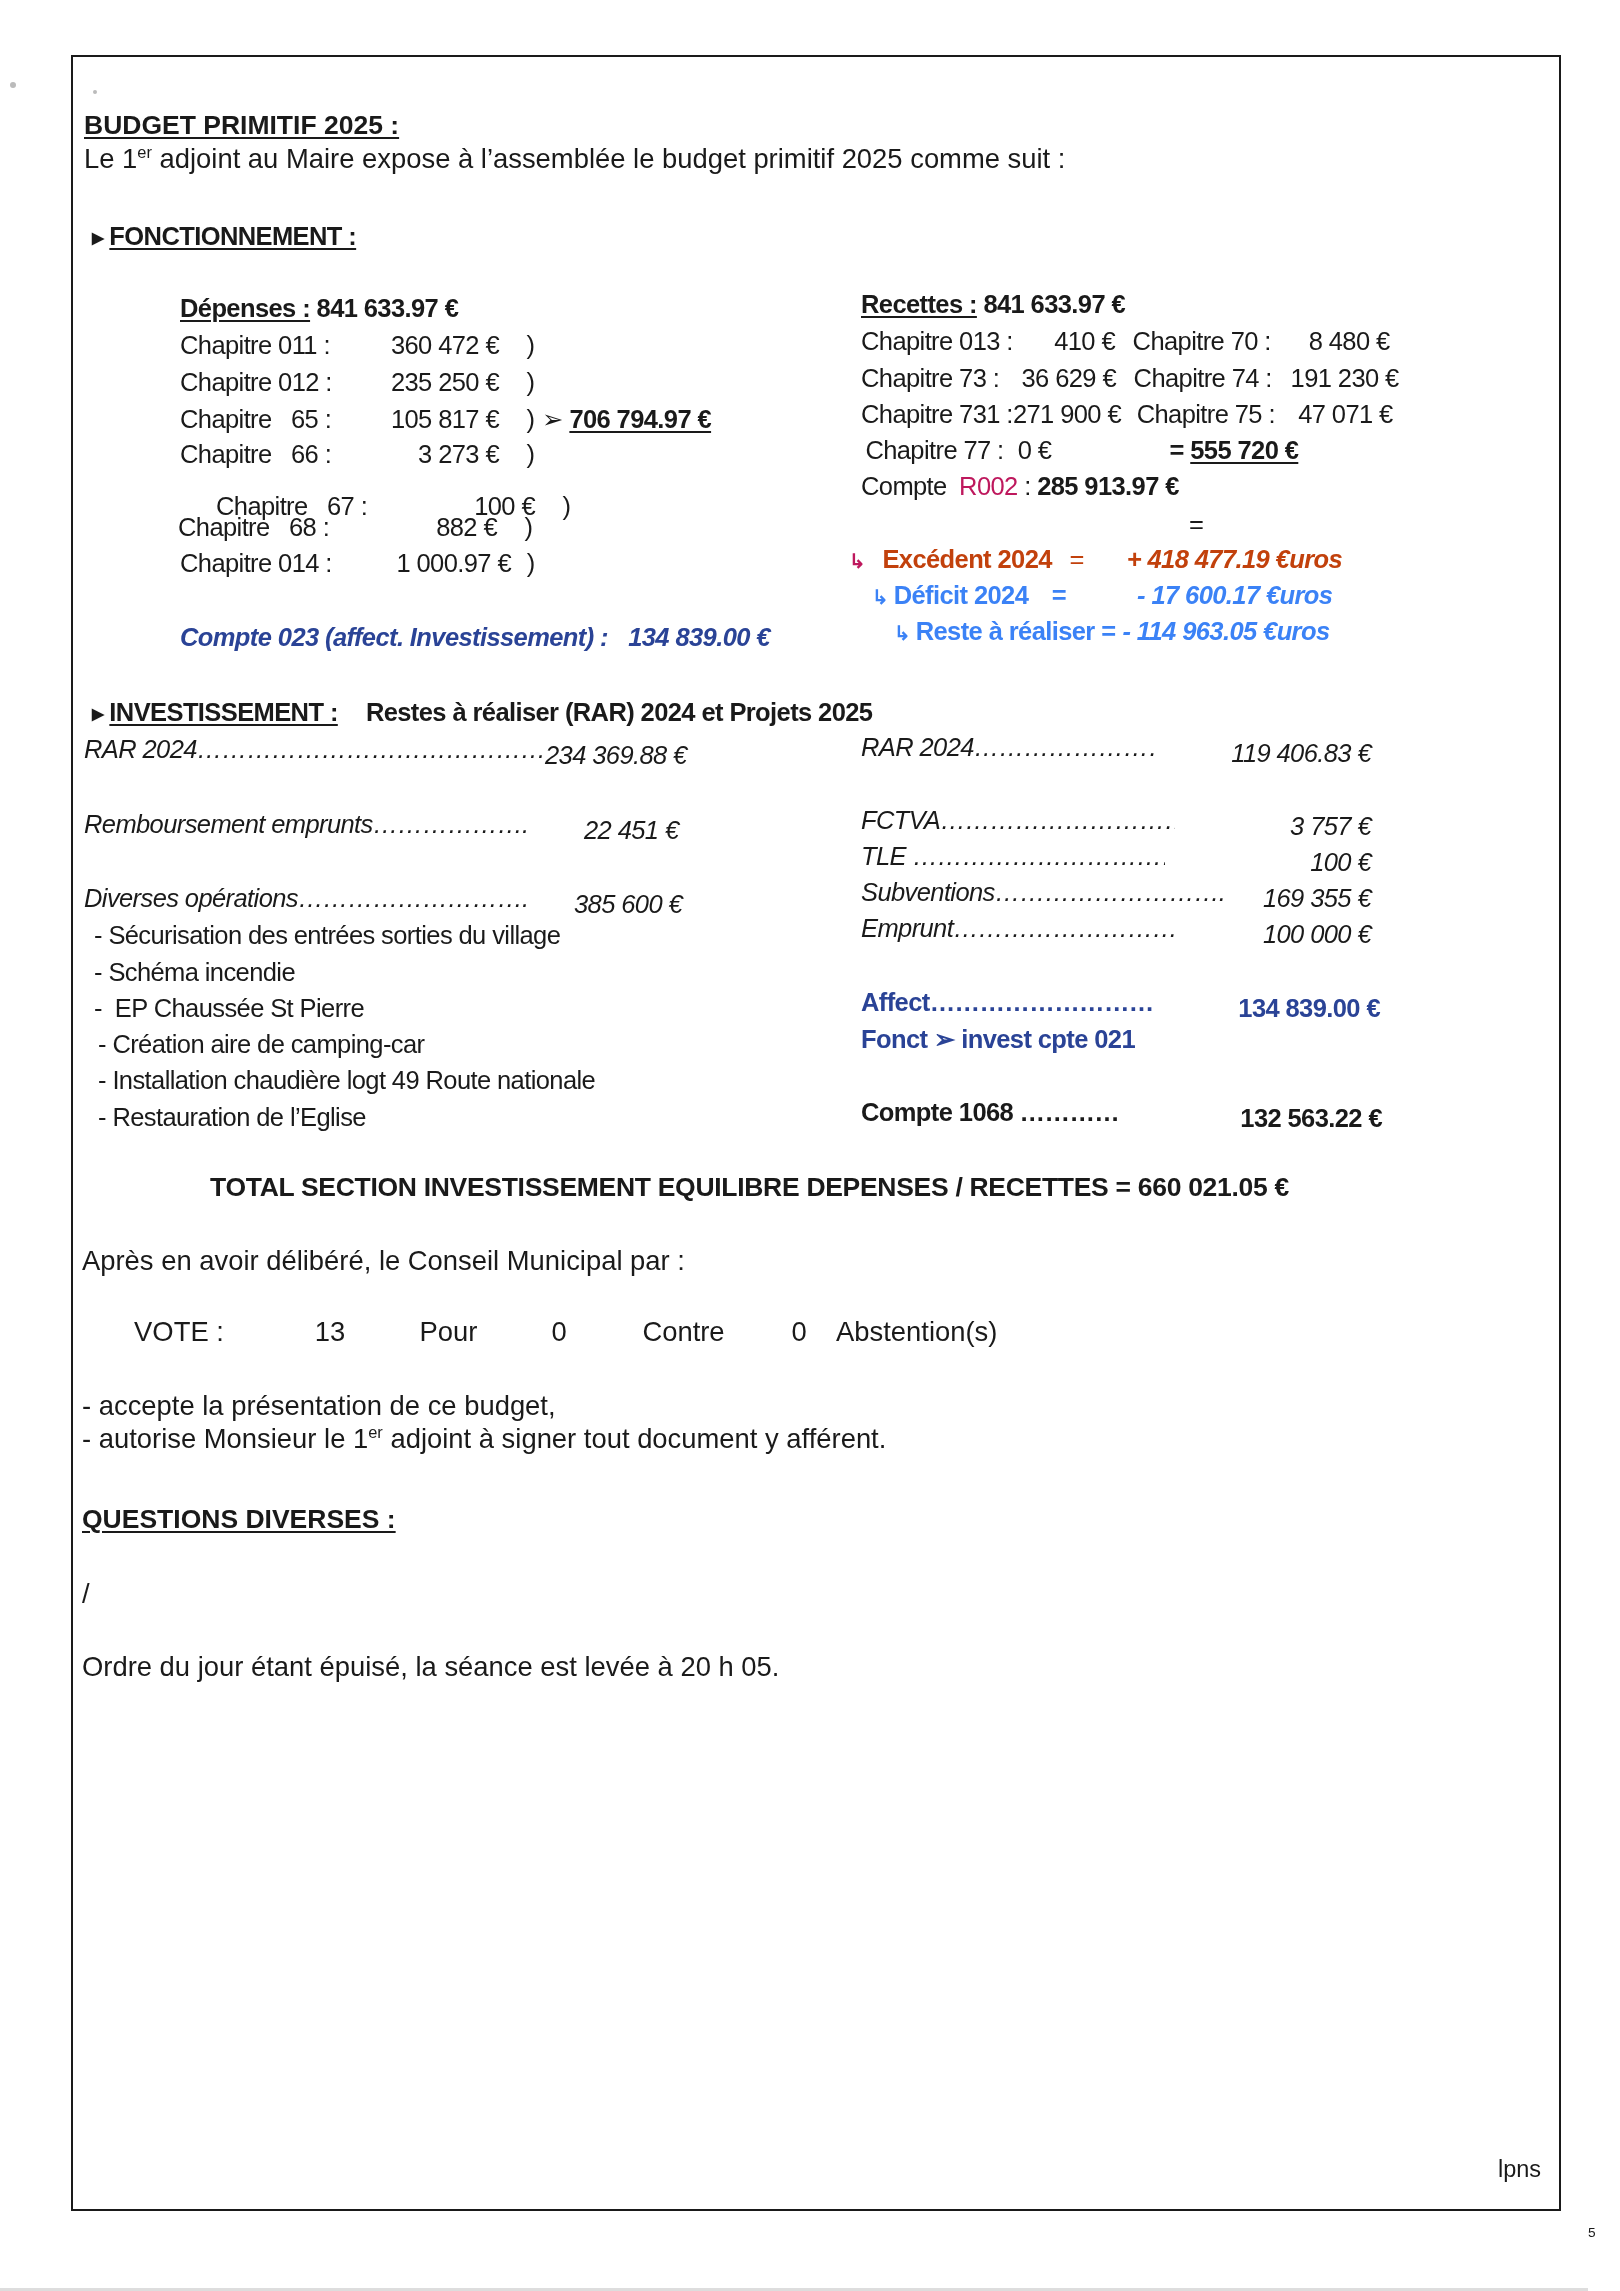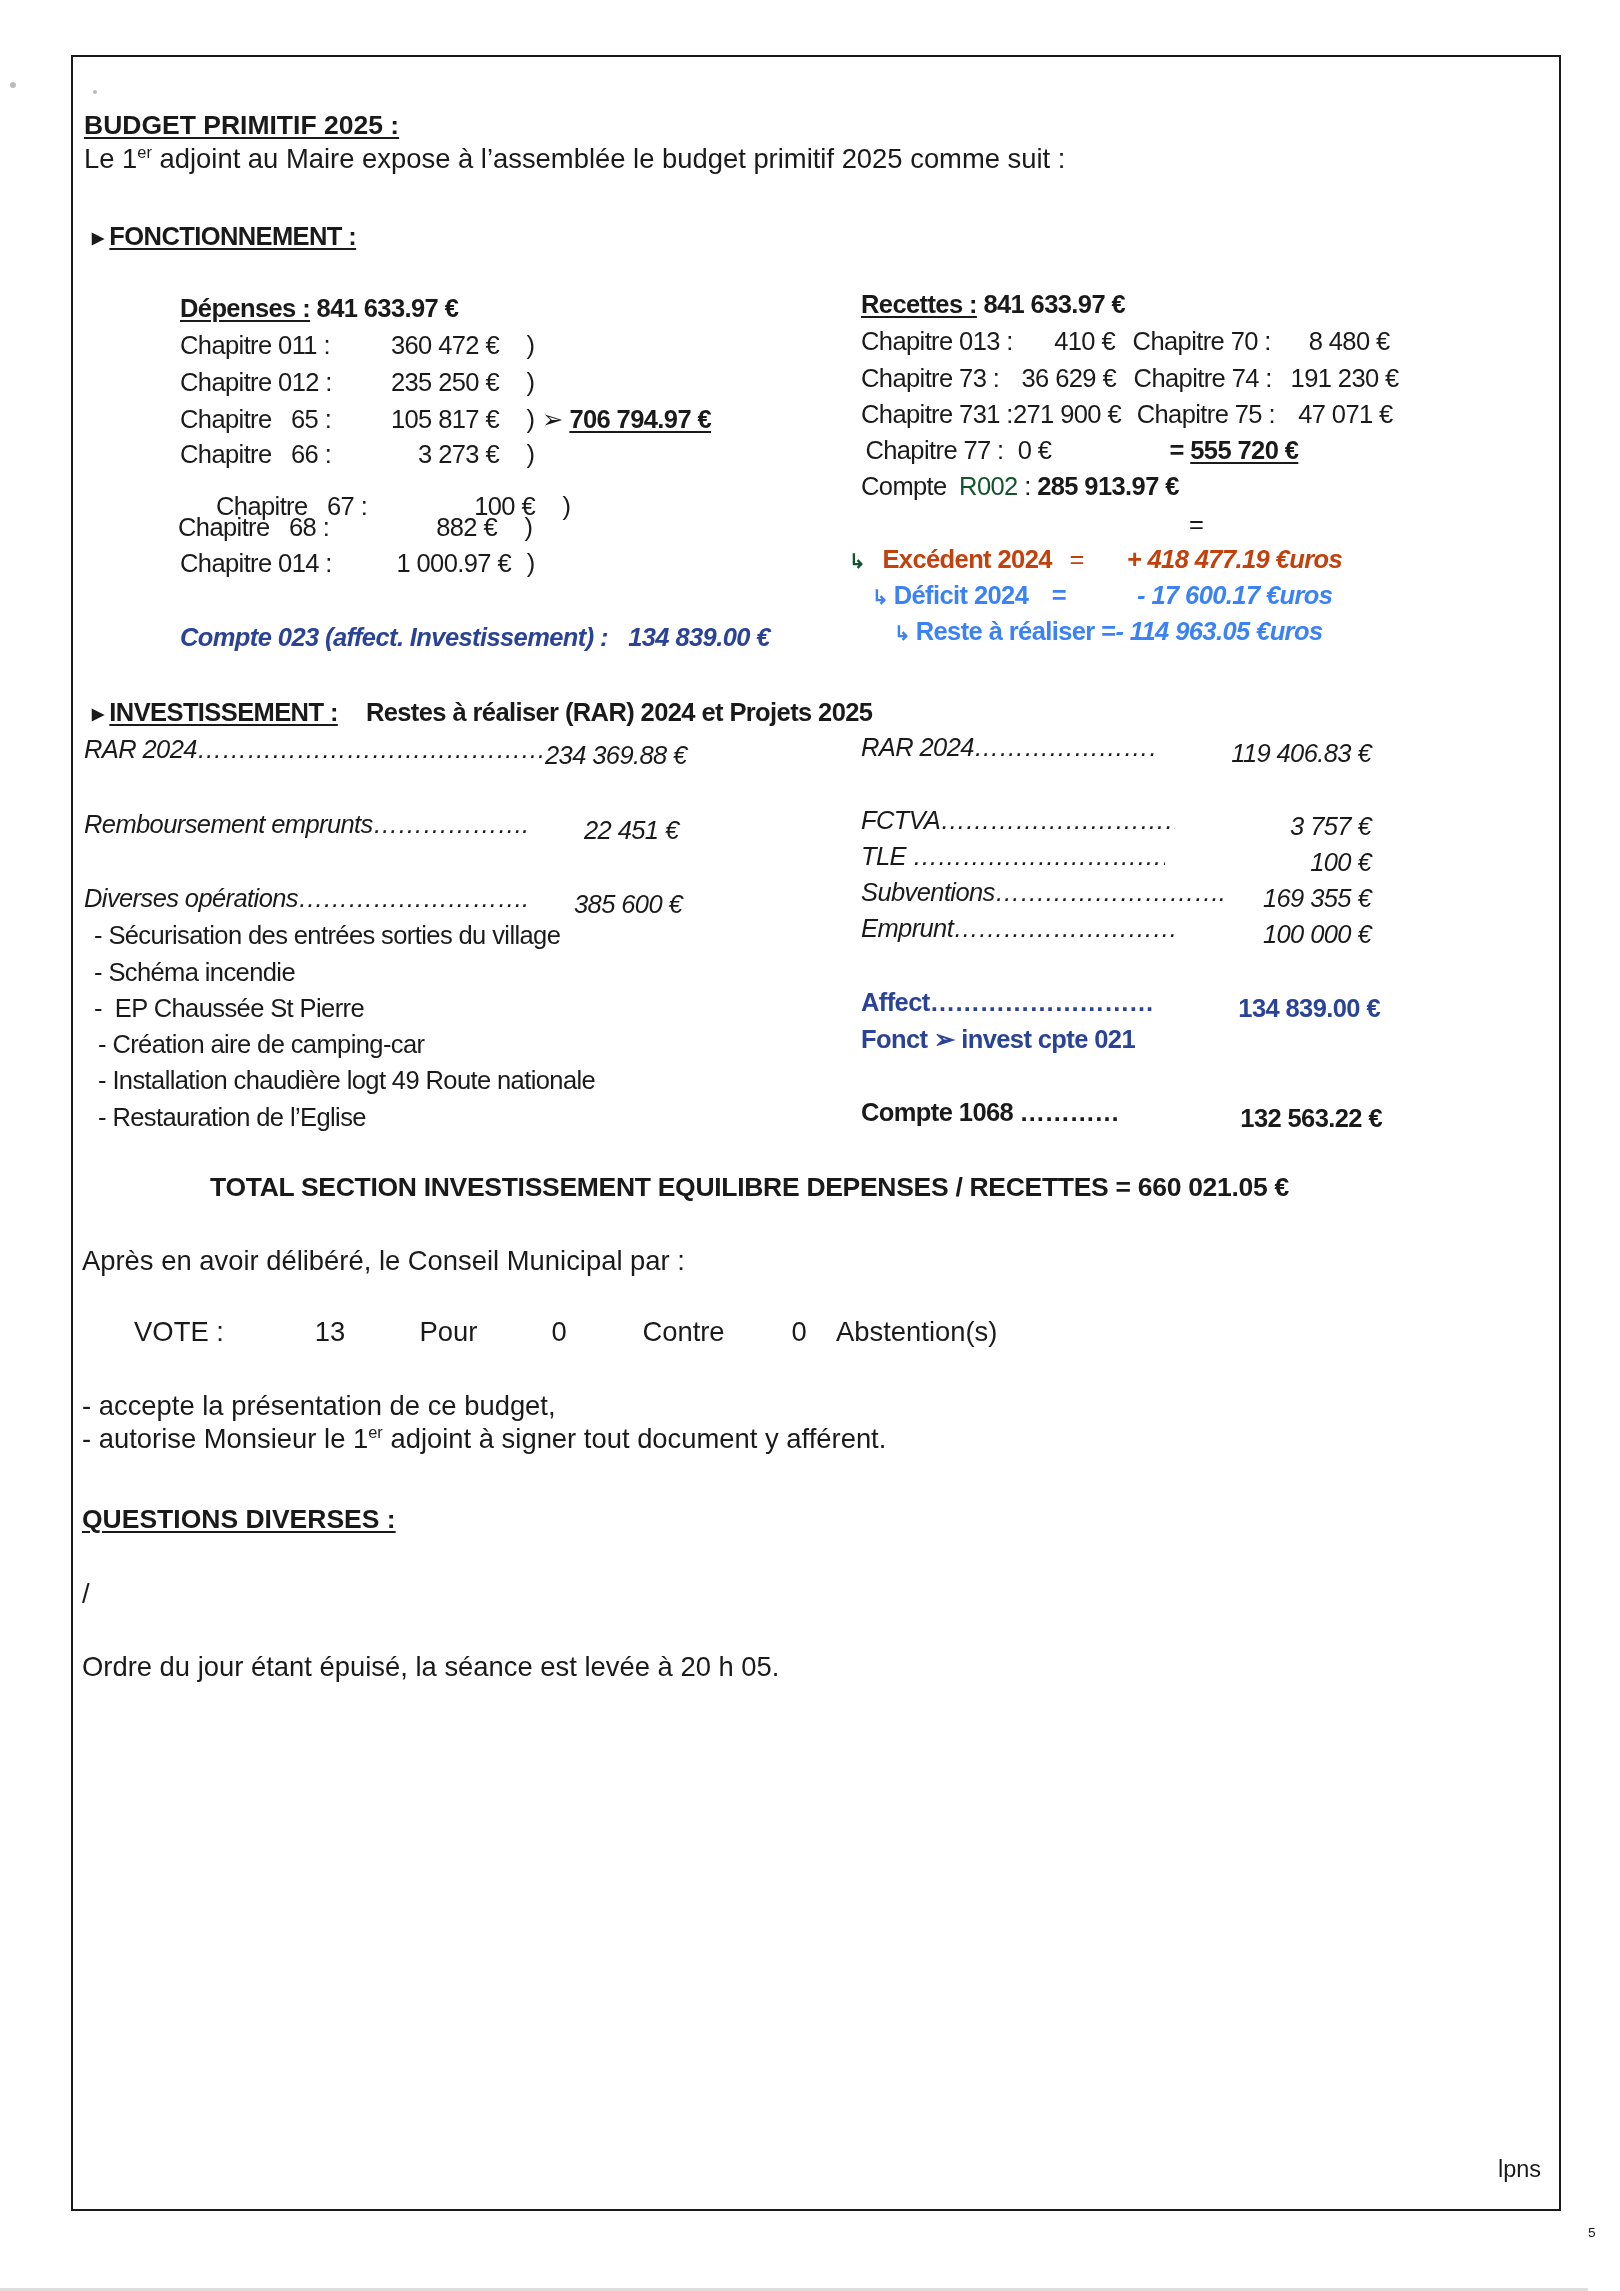--- a/index.html
+++ b/index.html
@@ -8,21 +8,21 @@
   .abs { position:absolute; white-space:nowrap; }
   .arial { font-family:"Liberation Sans", sans-serif;text-align:center; }
   .cal { font-family:"Liberation Sans", sans-serif; }
   .cond { letter-spacing:-0.6px; }
   .u { text-decoration:underline; text-underline-offset:2.9px; }
   .b { font-weight:bold; }
   .i { font-style:italic; }
   .blue { color:#2a4396; }
   .green { color:#c2410c; }
   .red { color:#3b82f6; }
-  .gray { color:#14532d; }
+  .gray { color:#be185d; }
   sup { font-size:60%; }
   .tri { font-size:15.7px; display:inline-block; transform:translateY(-2px); margin-right:5.9px; }
   .t-title { font-size:26.5px; }
   .t-body { font-size:27.4px; }
   .t-cal { font-size:25.5px; }
   .row { position:absolute; white-space:nowrap; font-size:25.5px; font-family:"Liberation Sans", sans-serif; }
   .lbl { display:inline-block; }
   .num { display:inline-block; text-align:right; }
   .paren { display:inline-block; margin-left:27.4px; }
   .scan-dot { position:absolute; width:5.9px; height:5.9px; background:#bbb; border-radius:50%; }
@@ -70,21 +70,21 @@
 
 <div class="row cond" style="left:861px;top:327px;"><span class="lbl" style="width:174px;">Chapitre 013 :</span><span class="num" style="width:80px;">410 €</span><span class="lbl" style="width:147px;margin-left:17.6px;">Chapitre 70 :</span><span class="num" style="width:110px;">8 480 €</span></div>
 <div class="row cond" style="left:861px;top:364px;"><span class="lbl" style="width:147px;">Chapitre 73 :</span><span class="num" style="width:108px;">36 629 €</span><span class="lbl" style="width:157px;margin-left:17.6px;">Chapitre 74 :</span><span class="num" style="width:100px;">191 230 €</span></div>
 <div class="row cond" style="left:861px;top:400px;"><span class="lbl" style="width:142px;">Chapitre 731 :</span><span class="num" style="width:118px;">271 900 €</span><span class="lbl" style="width:147px;margin-left:15.7px;">Chapitre 75 :</span><span class="num" style="width:109px;">47 071 €</span></div>
 <div class="row cond" style="left:861px;top:436px;text-align:center;"><span class="lbl" style="width:147px;">Chapitre 77 :</span><span style="margin-left:9.8px;">0 €</span><span class="b" style="margin-left:118px;">=</span> <span class="b u">555 720 €</span></div>
 <div class="row cond" style="left:861px;top:472px;"><span>Compte</span> <span class="gray" style="margin-left:5.9px;">R002</span> <span>:</span> <span class="b">285 913.97 €</span></div>
 <div class="row" style="left:1189px;top:510px;">=</div>
 
 <div class="row b cond" style="left:849px;top:545px;"><span class="gray" style="font-size:19.6px;">↳</span><span class="green" style="margin-left:17.6px;">Excédent 2024</span><span class="green" style="margin-left:17.6px;font-weight:normal;">=</span><span class="green i" style="margin-left:43px;">+ 418 477.19 €uros</span></div>
 <div class="row b red cond" style="left:872px;top:581px;"><span style="font-size:19.6px;">↳</span><span style="margin-left:5.9px;">Déficit 2024</span><span style="margin-left:23.5px;">=</span><span class="i" style="margin-left:71px;">- 17 600.17 €uros</span></div>
-<div class="row b red cond" style="left:894px;top:617px;"><span style="font-size:19.6px;">↳</span><span style="margin-left:5.9px;">Reste à réaliser =</span><span class="i" style="margin-left:0;">- 114 963.05 €uros</span></div>
+<div class="row b red cond" style="left:894px;top:617px;"><span style="font-size:19.6px;">↳</span><span style="margin-left:5.9px;">Reste à réaliser =</span><span class="i" style="margin-left:7px;">- 114 963.05 €uros</span></div>
 
 <div class="abs cal b t-cal cond" style="left:92px;top:698px;">
   <span class="tri">▶</span><span class="u">INVESTISSEMENT :</span>
   <span style="margin-left:21.6px;">Restes à réaliser (RAR) 2024 et Projets 2025</span>
 </div>
 
 <div class="row i cond" style="left:84px;top:735px;"><span class="lbl" style="width:461px;overflow:hidden;">RAR 2024……………………………………………</span><span>234 369.88 €</span></div>
 <div class="row i cond" style="left:84px;top:810px;"><span class="lbl" style="width:500px;overflow:hidden;">Remboursement emprunts……………….</span><span>22 451 €</span></div>
 <div class="row i cond" style="left:84px;top:884px;"><span class="lbl" style="width:490px;overflow:hidden;">Diverses opérations……………………….</span><span>385 600 €</span></div>
 

